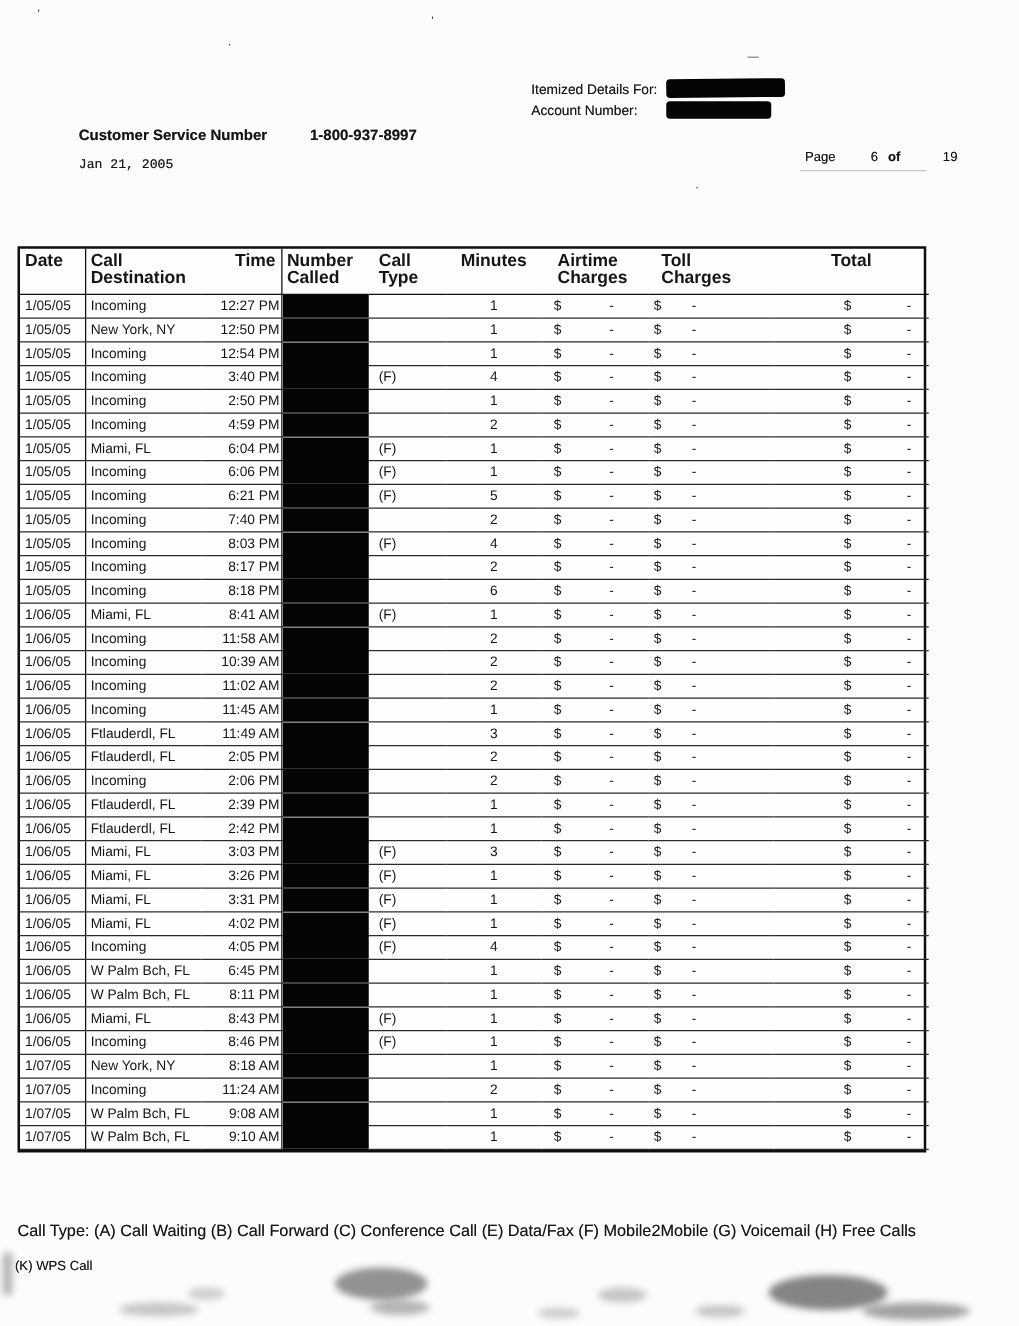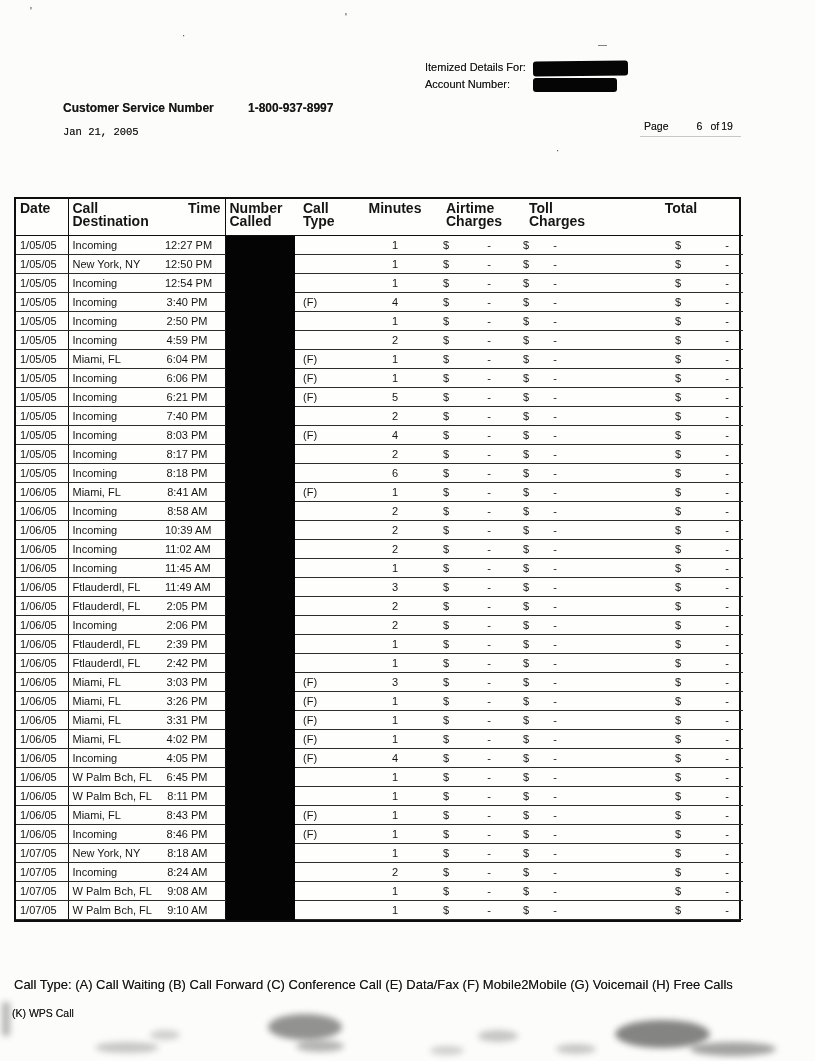--- a/index.html
+++ b/index.html
@@ -6,45 +6,45 @@
   html, body { margin: 0; padding: 0; }
   body {
     width: 815px; height: 1061px; position: relative; overflow: hidden;
     background: #fcfcfa; color: #151515;
     font-family: "Liberation Sans", "DejaVu Sans", sans-serif;
   }
   .ink { text-shadow: 0 0 0.4px rgba(0,0,0,.55); }
 
   
   .hdr-info { position: absolute; left: 425px; top: 61px; font-size: 11px; }
-  .hdr-row { display: flex; align-items: flex-start; height: 17px; }
+  .hdr-row { display: flex; align-items: flex-end; height: 17px; }
   .hdr-label { display: inline-block; width: 108px; }
   .redact { background: #050505; border-radius: 3px; }
   .redact.r1 { width: 95px; height: 15px; transform: rotate(-0.6deg); }
   .redact.r2 { width: 84px; height: 14px; }
 
   .cs-line { position: absolute; left: 63px; top: 101px; font-size: 12px; font-weight: bold; width: 700px; }
   .cs-number { position: absolute; left: 185px; top: 0; }
   .date-line { position: absolute; left: 63px; top: 126px; font-size: 10.5px; font-family: Liberation Mono, monospace; }
   .page-line { position: absolute; left: 644px; top: 120px; font-size: 10.5px; }
   .page-line span { display: inline-block; }
   .pg-num { margin-left: 28px; }
-  .pg-of { margin-left: 8px; }
-  .pg-total { margin-left: 2px; }
+  .pg-of { margin-left: 8px; font-weight: bold; }
+  .pg-total { margin-left: 34px; }
   .page-rule { position: absolute; left: 640px; top: 136px; width: 101px; height: 1px; background: #9a9a9a; opacity: .55; }
 
   
   .bill { position: absolute; left: 14px; top: 197px; width: 727px; background: #fefefd; border: 2px solid #0e0e0e; }
   .bill-title { padding: 7px 9px 6px; font-size: 13.5px; font-weight: bold; font-style: italic; border-bottom: 2px solid #0e0e0e; letter-spacing: .2px; }
   table { width: 100%; border-collapse: collapse; table-layout: fixed; }
   th { font-size: 14px; font-weight: bold; text-align: left; vertical-align: top; padding: 3px 4px; border-bottom: 1.5px solid #0e0e0e; height: 36px; line-height: 12.5px; }
   td { font-size: 11px; height: 18.3px; line-height: 18px; padding: 0 4px; border-bottom: 1px solid #2c2c2c; white-space: nowrap; overflow: hidden; }
   .col-date  { border-right: 1.2px solid #0e0e0e; }
   .col-time  { border-right: 1.2px solid #0e0e0e; }
-  td.col-time { text-align: right; padding-right: 17px; }
+  td.col-time { text-align: right; padding-right: 1px; }
   th.col-time { text-align: right; }
   th.col-dest { padding-right: 32px; }
   th.col-ctype { padding-right: 26px; padding-left: 8px; }
   td.col-ctype { padding-left: 8px; }
   th.col-min { text-align: center; }
   td.col-min { text-align: center; }
   th.col-air { padding-left: 13px; margin-top: 40px; }
   th.col-toll { padding-left: 10px; padding-right: 46px; }
   th.col-total { text-align: center; }
   td.money .cur { float: left; }
@@ -412,21 +412,21 @@
             <span class="amt">-</span>
           </td>
           <td class="col-total money">
             <span class="cur">$</span>
             <span class="amt">-</span>
           </td>
         </tr>
         <tr>
           <td class="col-date">1/06/05</td>
           <td class="col-dest">Incoming</td>
-          <td class="col-time">8:58 AM</td>
+          <td class="col-time">11:58 AM</td>
           <td class="col-number redacted"></td>
           <td class="col-ctype"></td>
           <td class="col-min">2</td>
           <td class="col-air money">
             <span class="cur">$</span>
             <span class="amt">-</span>
           </td>
           <td class="col-toll money">
             <span class="cur">$</span>
             <span class="amt">-</span>
@@ -792,21 +792,21 @@
             <span class="amt">-</span>
           </td>
           <td class="col-total money">
             <span class="cur">$</span>
             <span class="amt">-</span>
           </td>
         </tr>
         <tr>
           <td class="col-date">1/07/05</td>
           <td class="col-dest">Incoming</td>
-          <td class="col-time">8:24 AM</td>
+          <td class="col-time">11:24 AM</td>
           <td class="col-number redacted"></td>
           <td class="col-ctype"></td>
           <td class="col-min">2</td>
           <td class="col-air money">
             <span class="cur">$</span>
             <span class="amt">-</span>
           </td>
           <td class="col-toll money">
             <span class="cur">$</span>
             <span class="amt">-</span>

